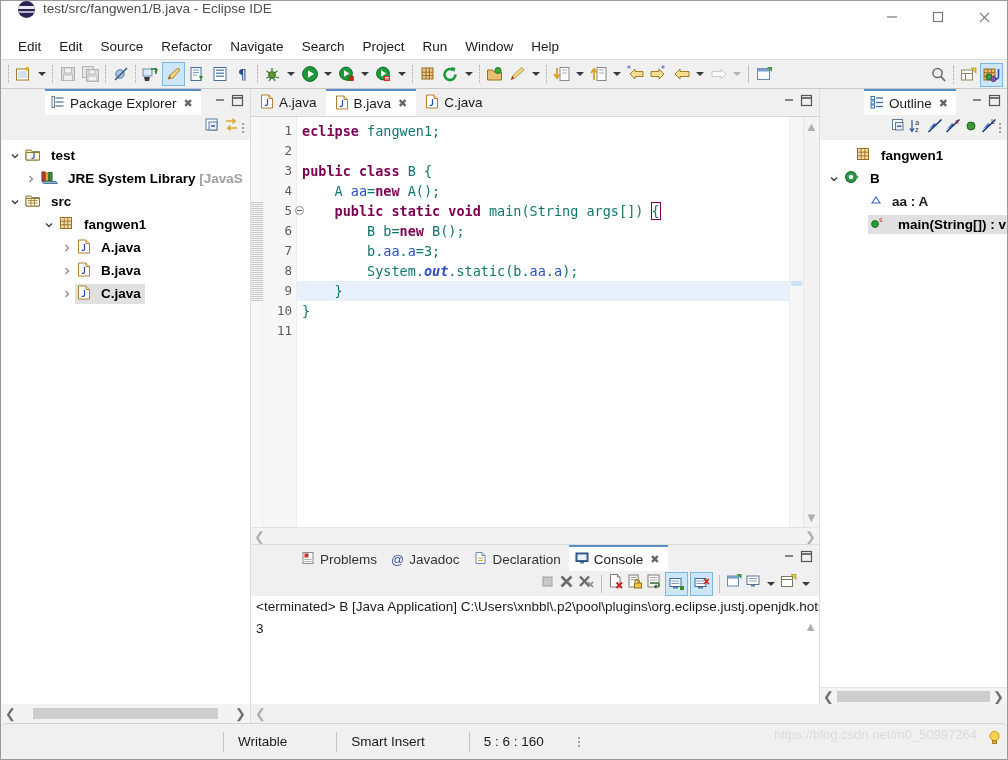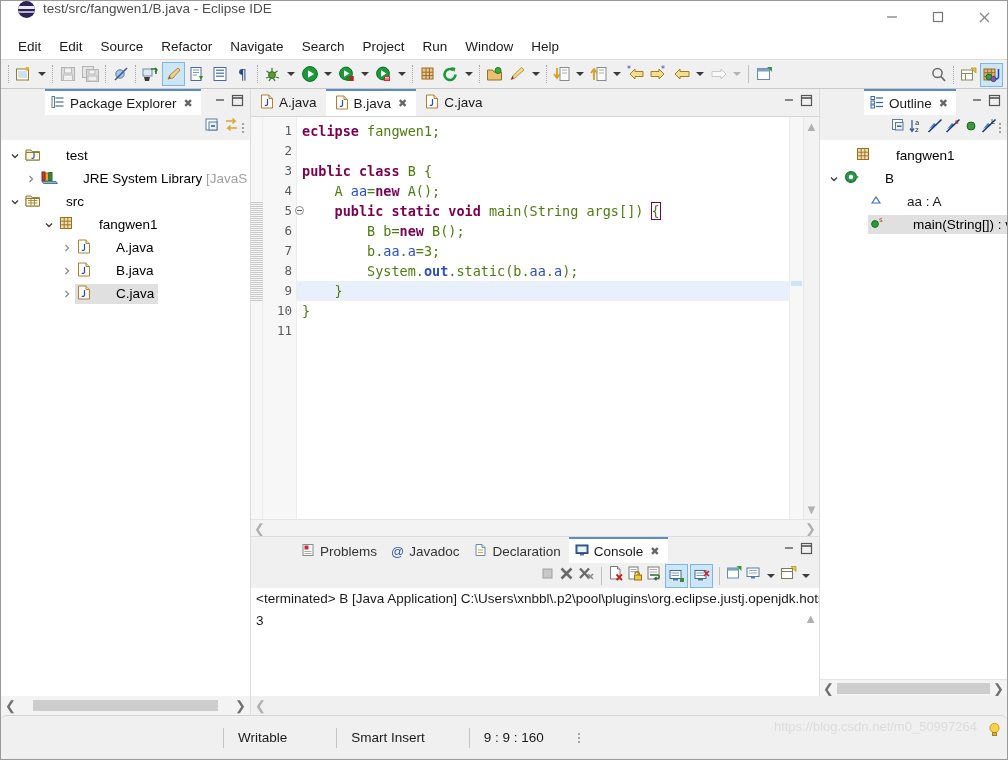--- a/index.html
+++ b/index.html
@@ -152,21 +152,21 @@
   }
 
   
   .pkg-panel { width: 250px; min-width: 250px; border-right: 1px solid #dcdcdc; }
   .tree { padding-top: 4px; font-size: 13.5px; color: #000; }
   .tree-row {
     height: 23px; display: flex; align-items: center;
     white-space: nowrap; padding-left: 6px;
   }
   .tw { width: 16px; flex: none; display: flex; align-items: center; justify-content: center; }
-  .tree-label { margin-left: 20px; }
+  .tree-label { margin-left: 5px; font-weight: bold; }
   .tree-label .dim { color: #a0a0a0; }
   .tree-row .selbox {
     display: inline-flex; align-items: center; gap: 5px;
     padding: 1px 4px 1px 2px;
   }
   .tree-row.selected .selbox { background: #e0e0e0; }
 
   
   .editor-area { flex: 1; display: flex; flex-direction: column; min-width: 0; }
   .editor-stack { flex: 1; display: flex; flex-direction: column; min-height: 0; }
@@ -214,22 +214,22 @@
   .code {
     flex: 1; min-width: 0; position: relative;
     padding-top: 4px; overflow: hidden;
     font-family: "DejaVu Sans Mono", monospace;
     font-size: 13.5px;
   }
   .cline { height: 20px; line-height: 20px; white-space: pre; padding-left: 5px; }
   .cline.cur { background: #e8f0fb; }
   .kw { color: #7b0052; font-weight: bold; }
   .fld { color: #2a4fc4; }
-  .stat { color: #2a4fc4; font-weight: bold; }
-  .plain { color: #4d7c0f; }
+  .stat { color: #2a4fc4; font-style: italic; font-weight: bold; }
+  .plain { color: #0f766e; }
   .brk { outline: 1px solid #7b0052; }
   .ov-ruler {
     width: 14px; flex: none; background: #f7f7f7;
     border-left: 1px solid #ededed; position: relative;
   }
   .ov-mark { position: absolute; left: 1px; width: 11px; height: 5px; background: #cfe2f7; }
   .vscroll {
     width: 16px; flex: none; background: #f3f3f3;
     display: flex; flex-direction: column;
     justify-content: space-between; align-items: center;
@@ -256,21 +256,21 @@
   }
   .console-text {
     font-family: "Liberation Sans", sans-serif;
     font-size: 13.5px; color: #1a1a1a;
     padding-left: 5px; white-space: nowrap; overflow: hidden;
   }
   .console-line { height: 22px; line-height: 22px; }
 
   
   .statusbar {
-    height: 44px; min-height: 28px;
+    height: 36px; min-height: 28px;
     background: #f0f0f0; border-top: 1px solid #d4d4d4;
     display: flex; align-items: center;
     font-size: 13.5px; color: #1a1a1a;
     position: relative;
     border-radius: 6px;
   }
   .st-cell { padding: 0 14px; height: 28px; display: flex; align-items: center; }
   .st-div { width: 1px; height: 20px; background: #c4c4c4; }
   .watermark {
     position: absolute; right: 30px; top: 3px;
@@ -1210,21 +1210,21 @@
     </div>
   </div>
 
   <div class="statusbar">
     <div style="width:222px"></div>
     <div class="st-div"></div>
     <div class="st-cell">Writable</div>
     <div class="st-div" style="margin-left:35px"></div>
     <div class="st-cell">Smart Insert</div>
     <div class="st-div" style="margin-left:30px"></div>
-    <div class="st-cell">9 : 9 : 160</div>
+    <div class="st-cell">5 : 6 : 160</div>
     <div class="dots-v" style="margin-left:20px">
         <span></span>
         <span></span>
         <span></span>
       </div>
     <div class="watermark">https://blog.csdn.net/m0_50997264</div>
     <div class="bulb">
       <svg width="13" height="15" viewBox="0 0 13 15">
         <circle cx="6.5" cy="6" r="4.6" fill="#f8d24a" stroke="#c8a020"></circle>
         <rect x="4.5" y="10.5" width="4" height="3" fill="#d8b030" stroke="#a88020"></rect>

